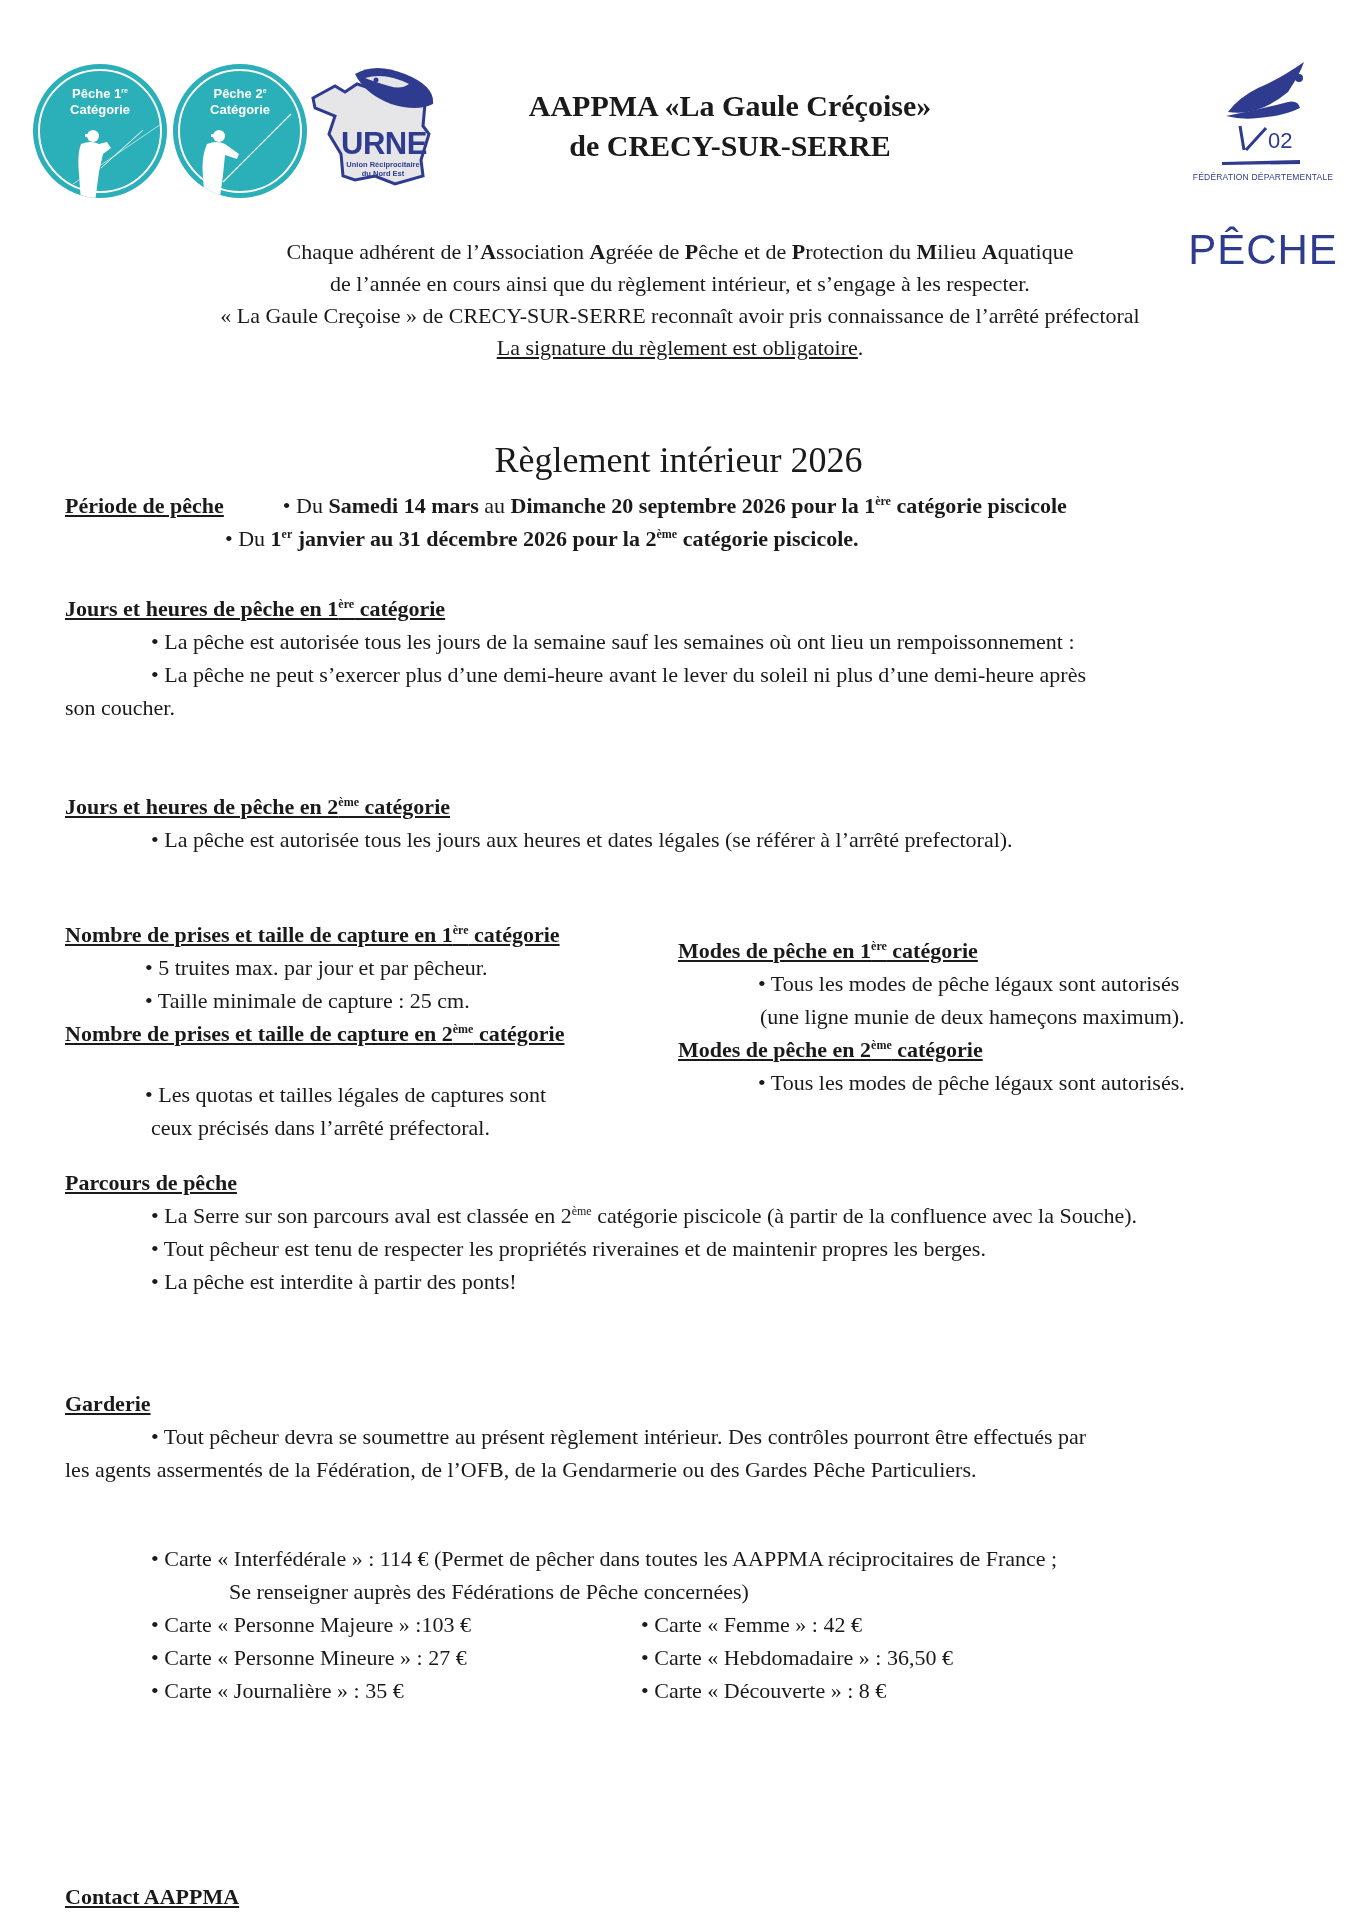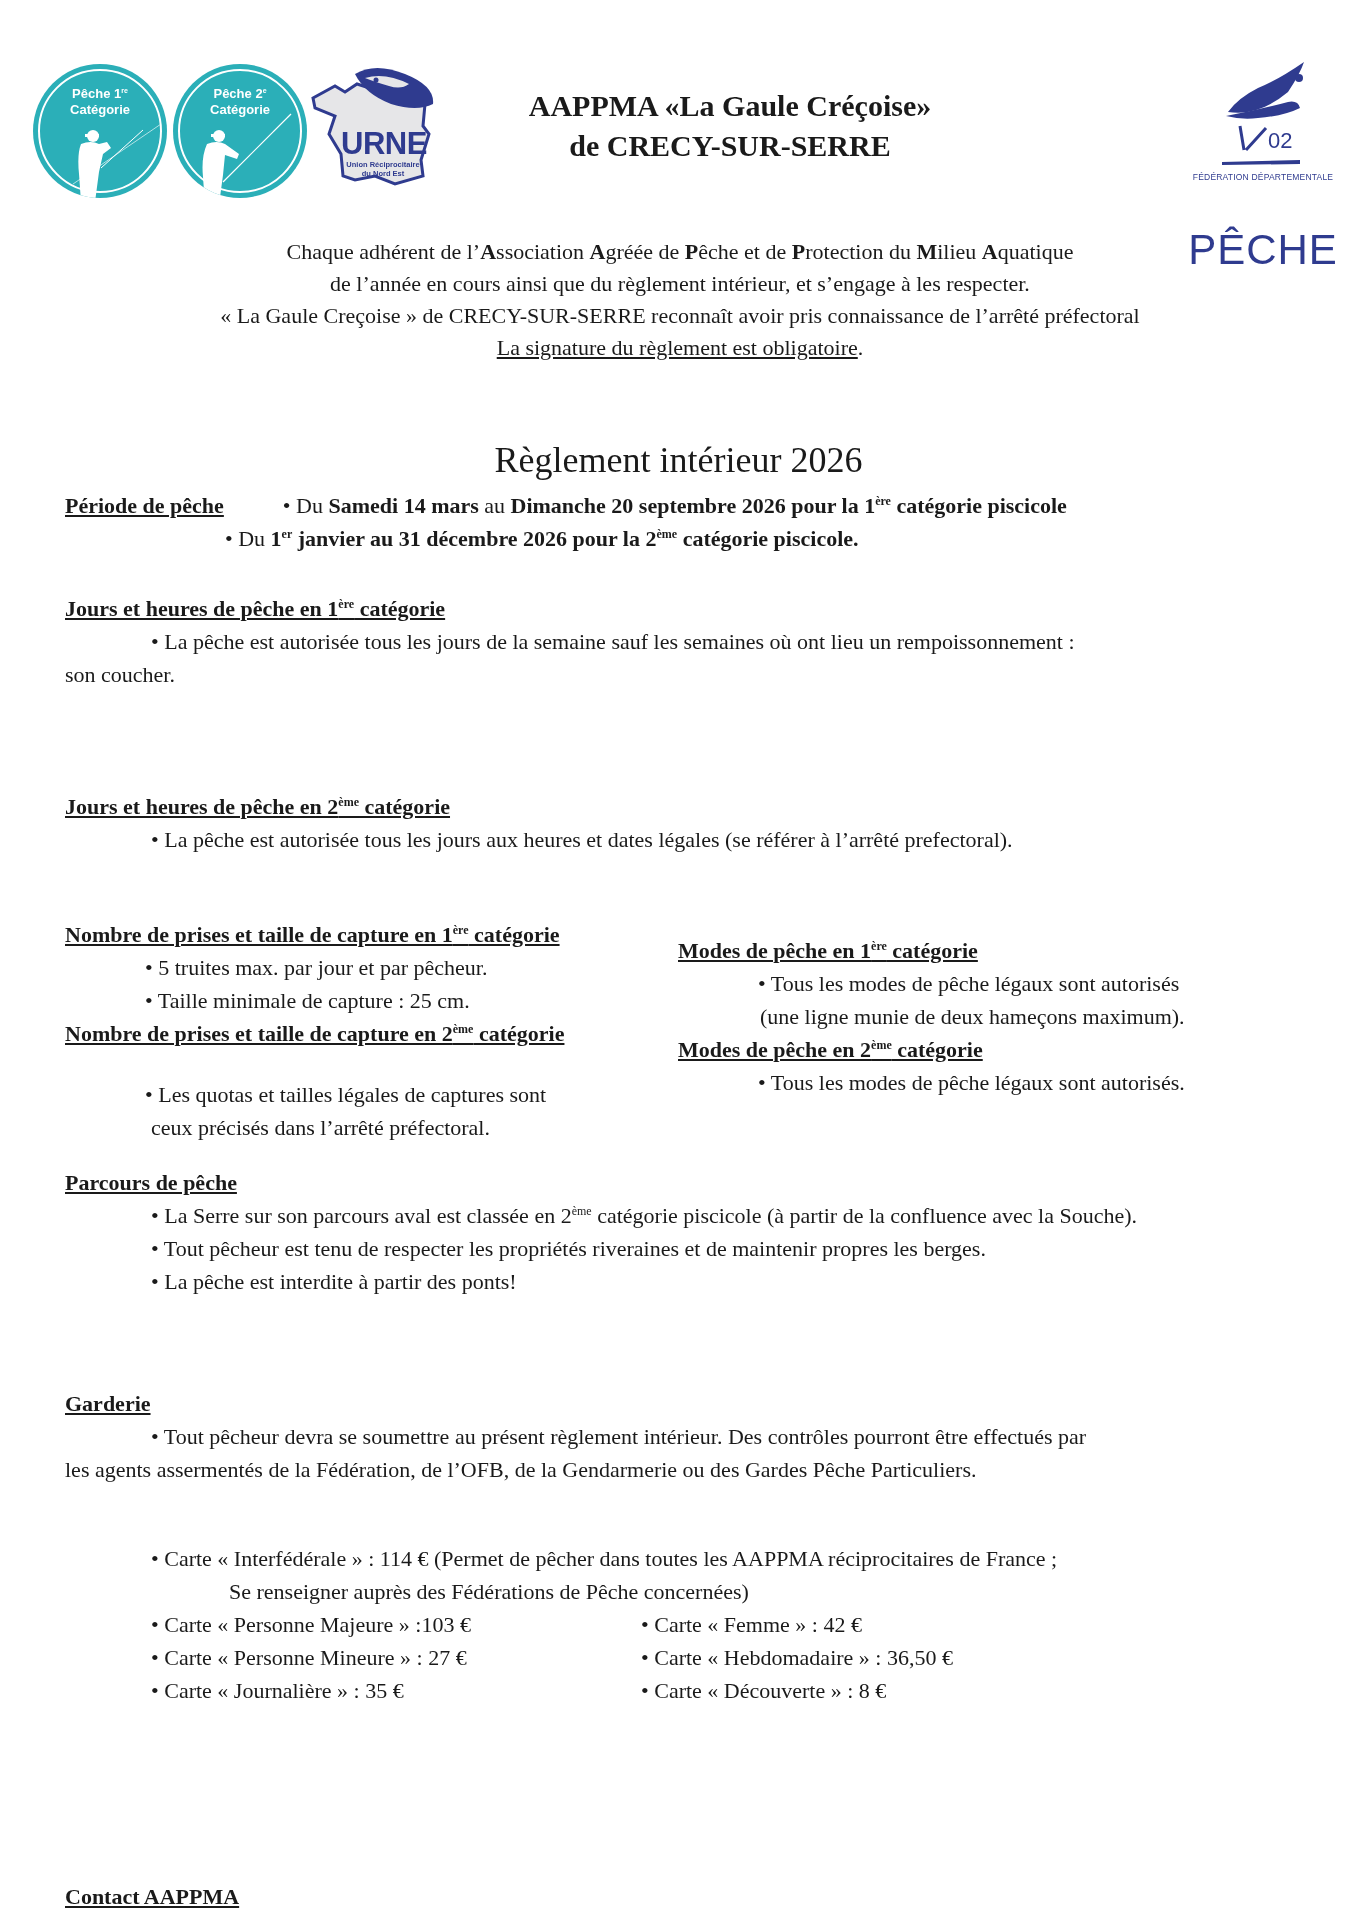--- a/index.html
+++ b/index.html
@@ -125,20 +125,21 @@
     <span class="h">Période de pêche</span>
     <span style="display:inline-block; width:48px;"></span>
     <span><span>• Du </span><span class="bold">Samedi 14 mars</span><span> au </span><span class="bold"><span>Dimanche 20 septembre 2026 pour la 1</span><sup>ère</sup><span> catégorie piscicole</span></span></span>
   </div>
   <div style="padding-left:160px;"><span>• Du </span><span class="bold"><span>1</span><sup>er</sup><span> janvier au 31 décembre 2026 pour la 2</span><sup>ème</sup><span> catégorie piscicole.</span></span></div>
 </div>
 
 <div class="block t justify" style="top:592px;">
   <div class="h"><span>Jours et heures de pêche en 1</span><sup>ère</sup><span> catégorie</span></div>
   <div class="ind">• La pêche est autorisée tous les jours de la semaine sauf les semaines où ont lieu un rempoissonnement :</div>
+  <div class="ind">• La pêche ne peut s’exercer plus d’une demi-heure avant le lever du soleil ni plus d’une demi-heure après</div>
   <div>son coucher.</div>
 </div>
 
 <div class="block t" style="top:790px;">
   <div class="h"><span>Jours et heures de pêche en 2</span><sup>ème</sup><span> catégorie</span></div>
   <div class="ind">• La pêche est autorisée tous les jours aux heures et dates légales (se référer à l’arrêté prefectoral).</div>
 </div>
 
 <div class="abs t" style="left:65px; width:620px; top:918px;">
   <div class="h"><span>Nombre de prises et taille de capture en 1</span><sup>ère</sup><span> catégorie</span></div>

